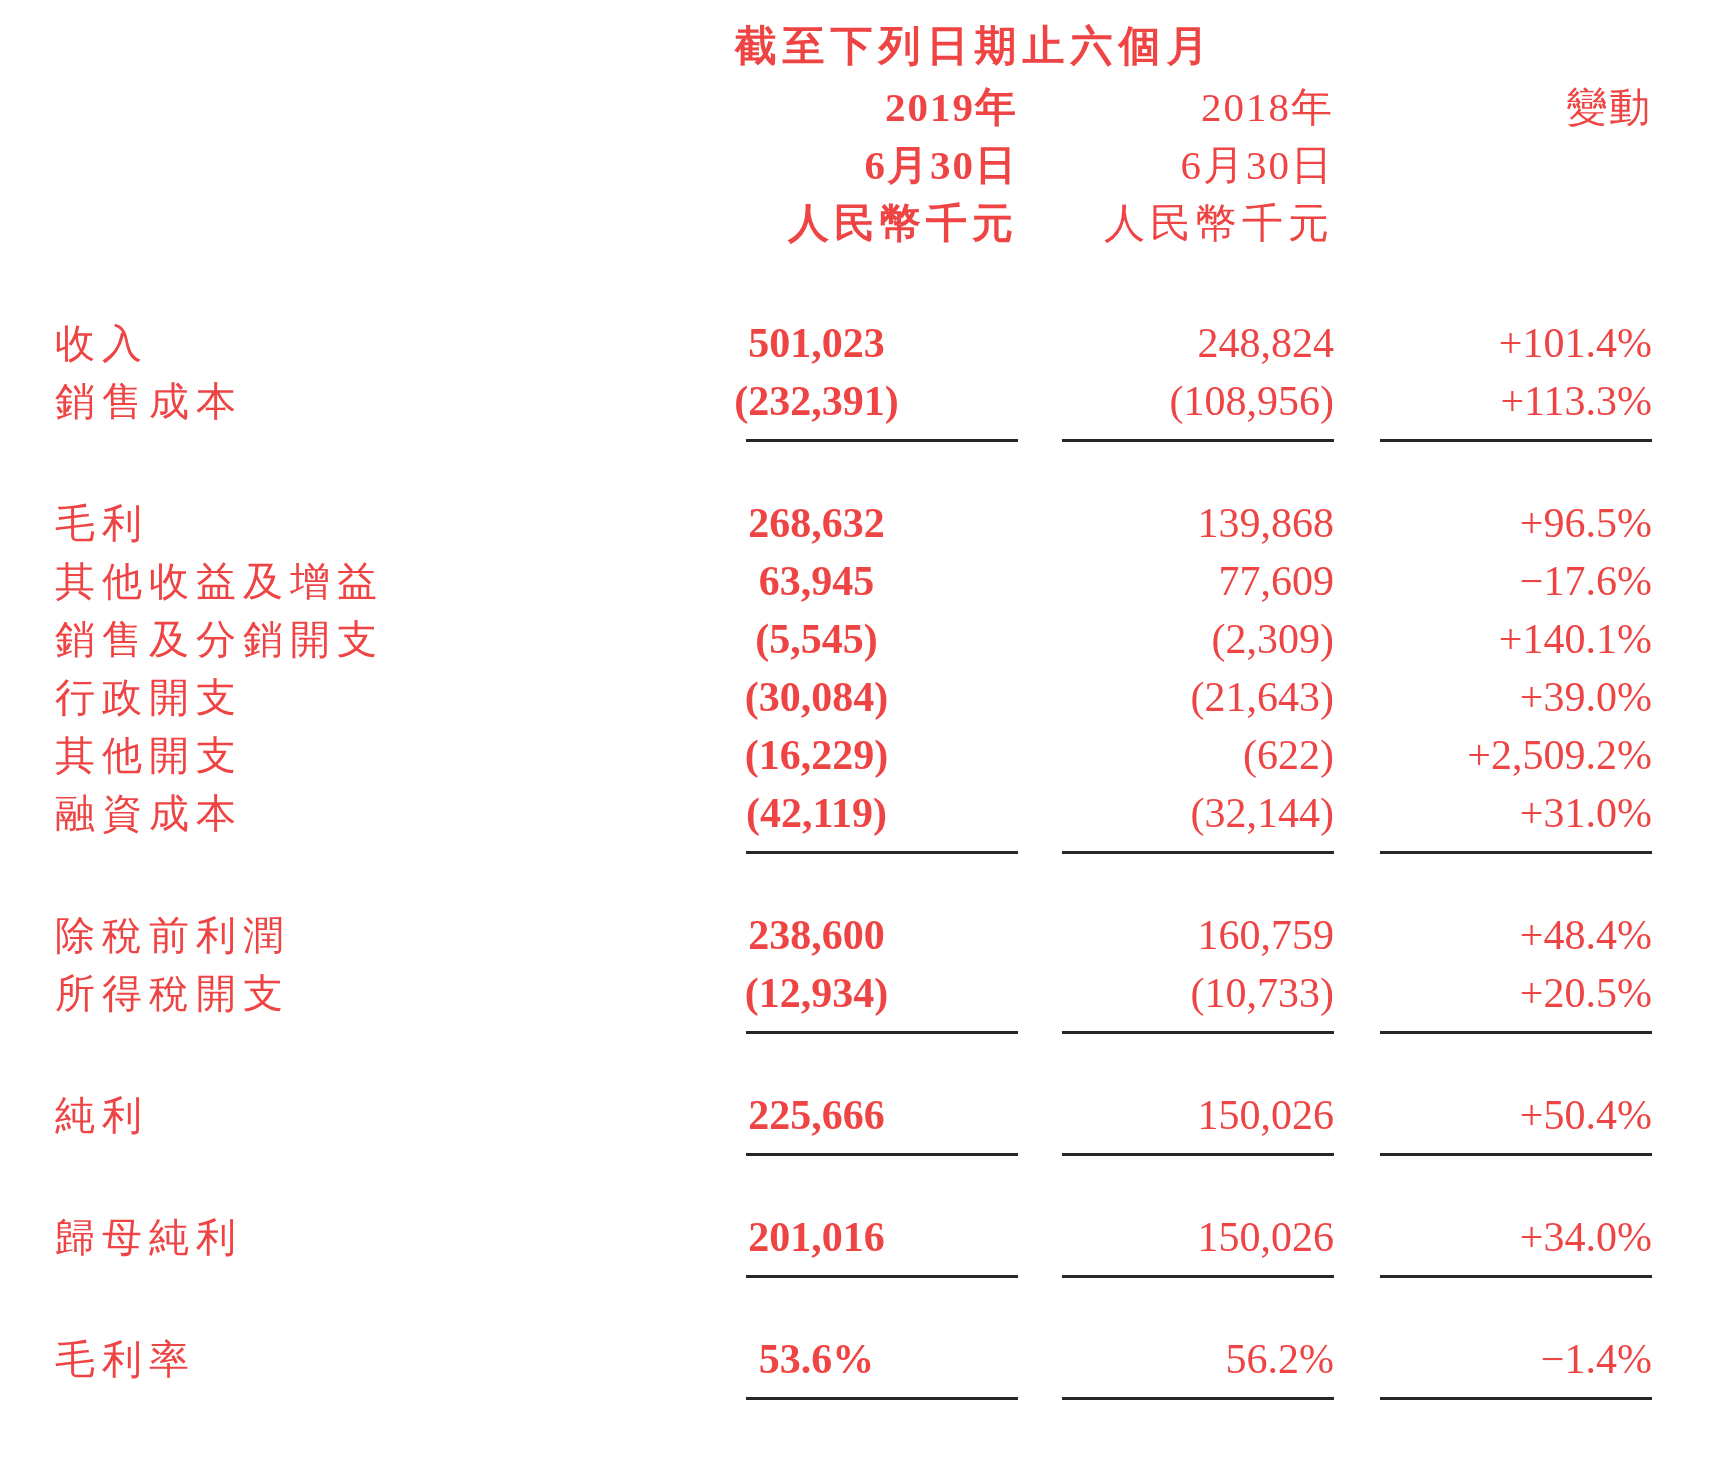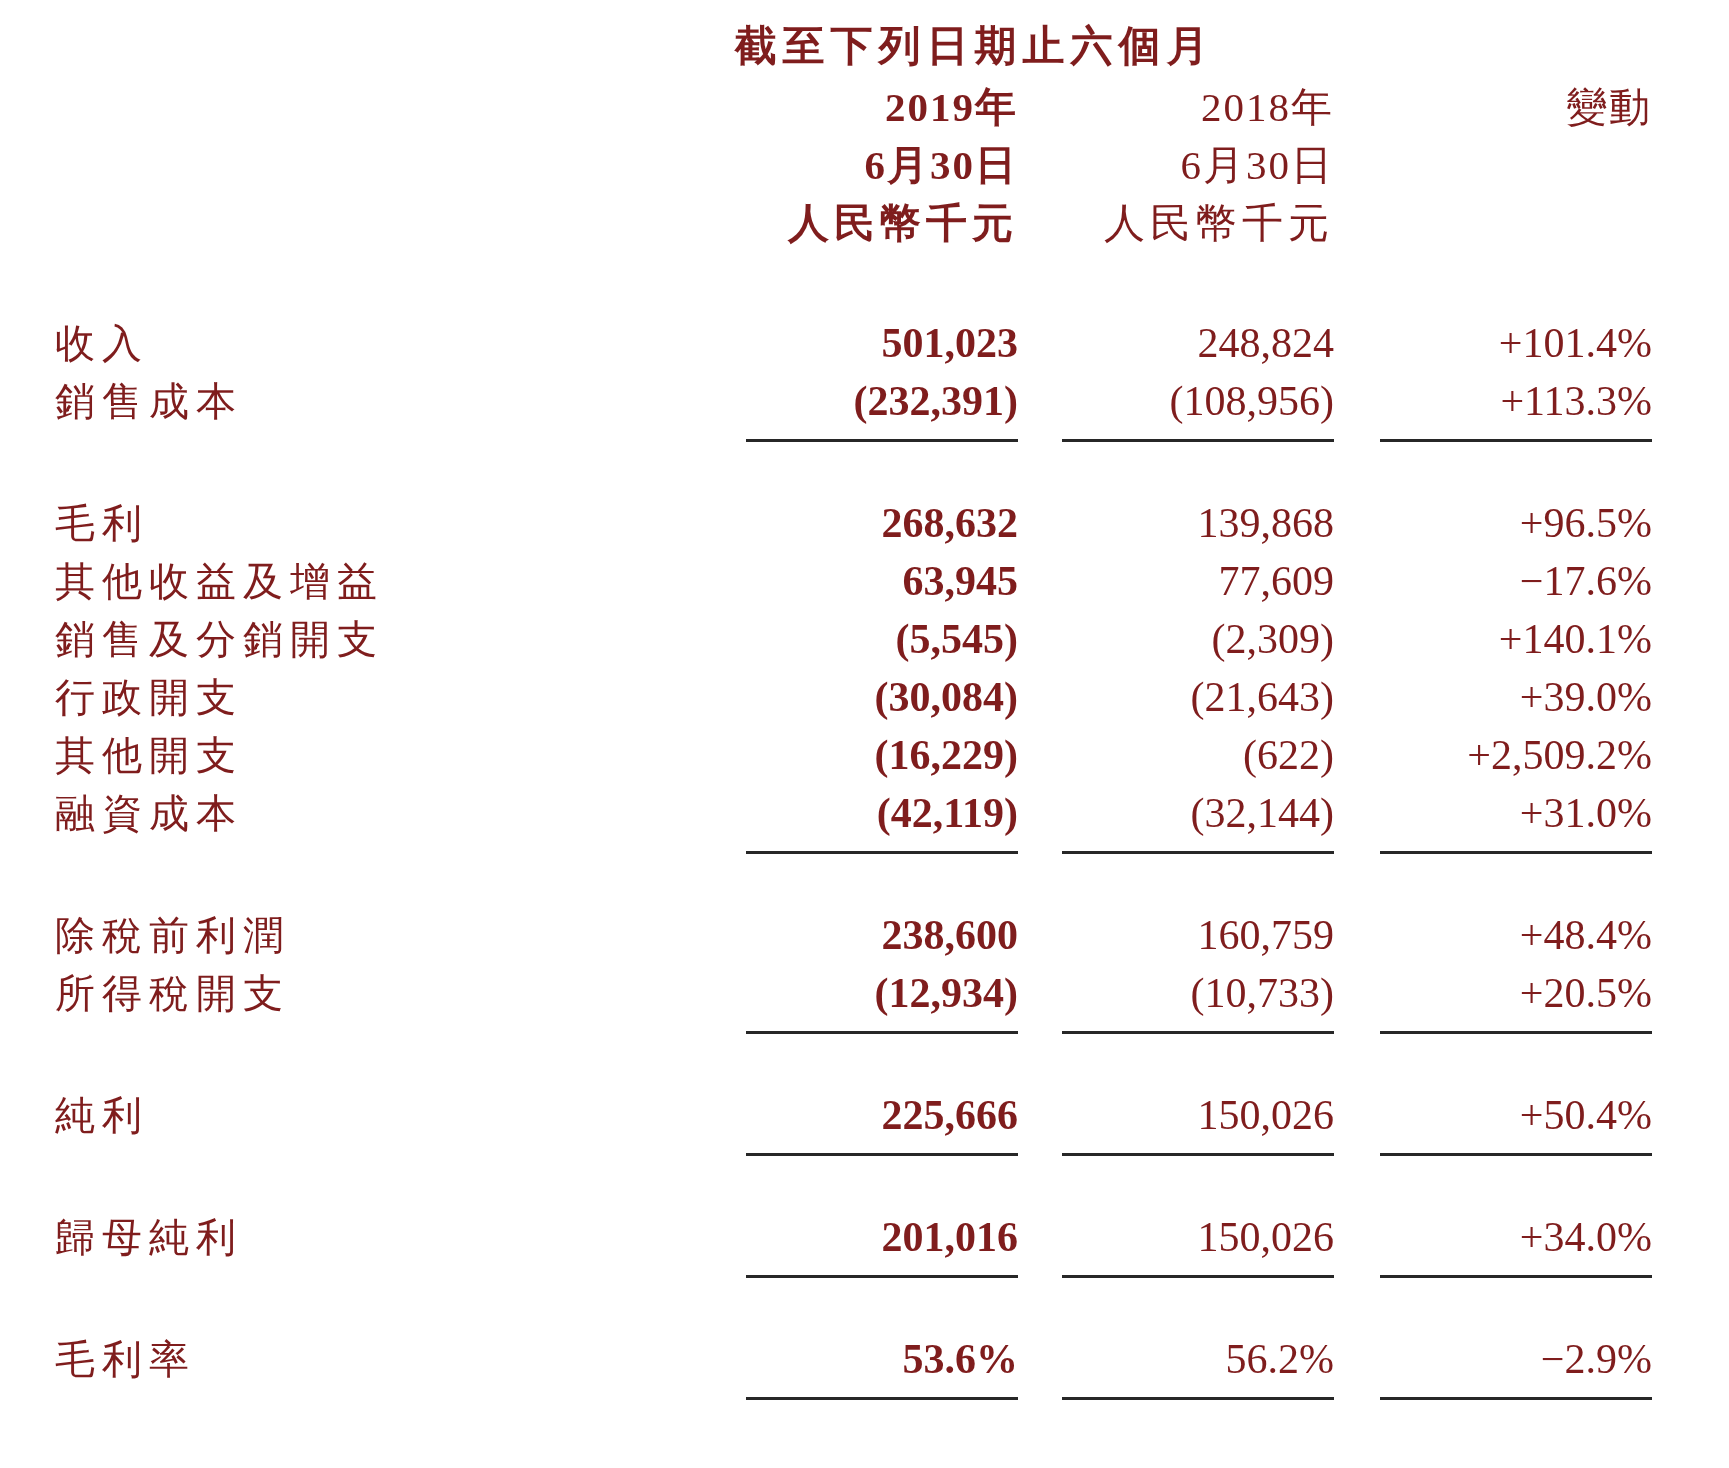--- a/index.html
+++ b/index.html
@@ -1,21 +1,21 @@
 <!DOCTYPE html>
 <html><head>
 <meta charset="utf-8">
 <style>
   html,body{margin:0;padding:0;background:#ffffff;}
   .page{
     position:relative;
     width:1729px;
     height:1468px;
     background:#ffffff;
-    color:#7f1d1d;
+    color:#ef4444;
     font-family:"Liberation Serif","DejaVu Serif",serif;
     overflow:hidden;
     box-sizing:border-box;
     padding:14px 0 0 55px;
   }
   table.fin{
     border-collapse:collapse;
     table-layout:fixed;
     width:1597px;
   }
@@ -37,21 +37,21 @@
     white-space:nowrap;
   }
   .hdr td{height:58px;font-size:41px;text-align:right;white-space:nowrap;vertical-align:middle;}
   .hdr .b{font-weight:bold;}
   .hdr .unit{letter-spacing:5px;text-align:right;}
   .hdr .cjk{letter-spacing:2px;}
 
   
   .data-row td{height:58px;font-size:42px;white-space:nowrap;vertical-align:middle;}
   .data-row td.c-label{text-align:left;font-size:40px;letter-spacing:7px;margin-left:8px;}
-  .data-row td.c-2019{text-align:right;font-weight:bold;}
+  .data-row td.c-2019{text-align:center;font-weight:bold;}
   .data-row td.c-2018{text-align:right;margin-top:10px;}
   .data-row td.c-change{text-align:right;}
 
   .spacer td{height:46px;}
   .header-gap td{height:62px;}
 
   .rule-row td{height:18px;vertical-align:top;}
   .rule{
     margin-left:auto;
     margin-top:9px;
@@ -265,21 +265,21 @@
     </tr>
 
     <tr class="spacer">
       <td colspan="4"></td>
     </tr>
 
     <tr class="data-row">
       <td class="c-label">毛利率</td>
       <td class="c-2019">53.6%</td>
       <td class="c-2018">56.2%</td>
-      <td class="c-change">−2.9%</td>
+      <td class="c-change">−1.4%</td>
     </tr>
 
     <tr class="rule-row">
       <td></td>
       <td>
             <div class="rule"></div>
           </td>
       <td>
             <div class="rule"></div>
           </td>

